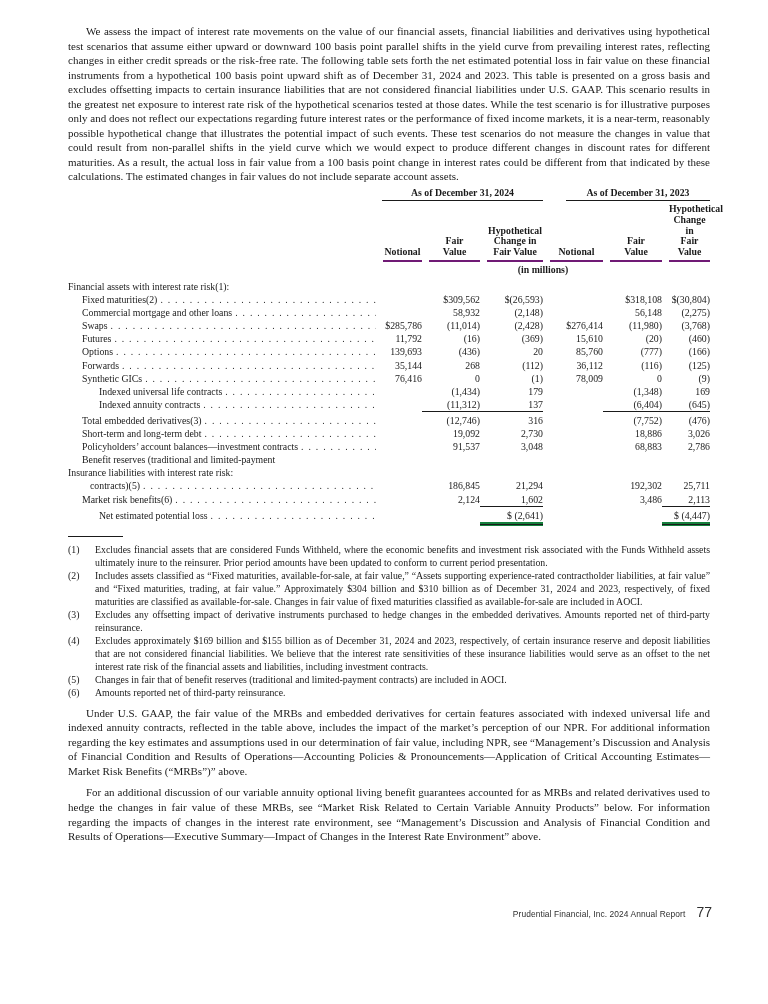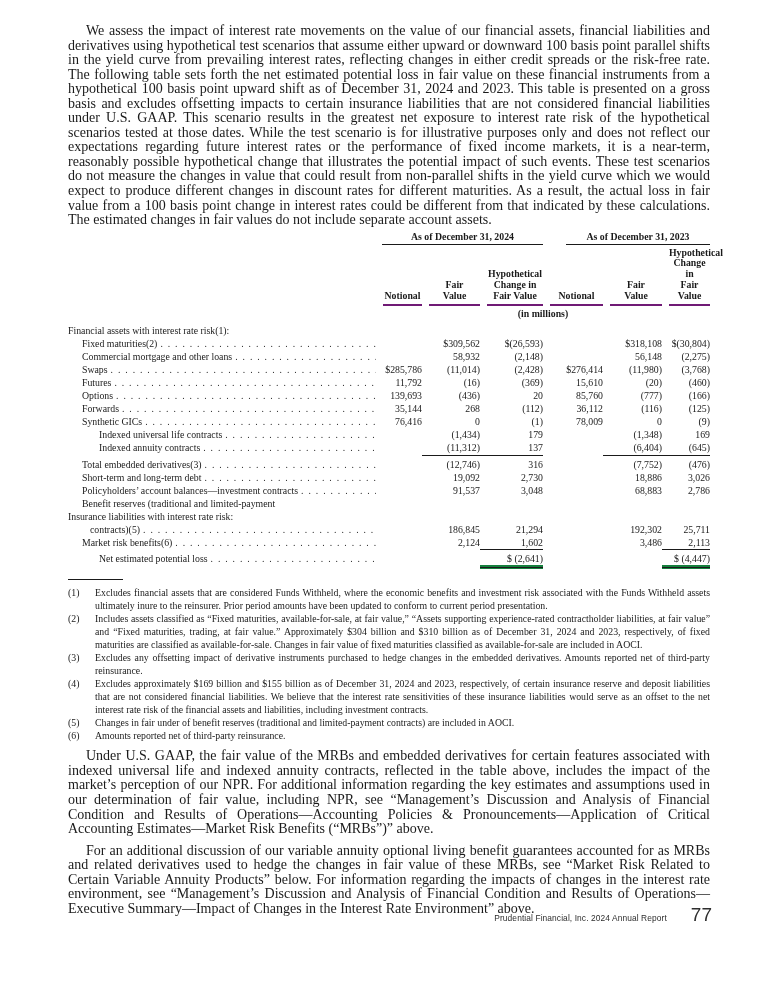--- a/index.html
+++ b/index.html
@@ -2,21 +2,21 @@
 <html><head>
 <meta charset="utf-8">
 <style>
   html,body{margin:0;padding:0;background:#e8e8e8;}
   .page{
     position:relative;width:768px;height:1004px;background:#ffffff;
     font-family:"Liberation Serif", serif;color:#1a1a1a;margin:0 auto;overflow:hidden;
   }
   .content{position:absolute;left:68px;top:0;width:642px;}
   .para{
-    font-size:14px;line-height:14.55px;text-align:justify;
+    font-size:11px;line-height:14.55px;text-align:justify;
     text-indent:18px;margin:0;
   }
   .para-intro{margin-top:24px;}
   .para-mid{margin-top:7px;}
 
   
   .fin-table{font-size:9.8px;margin-top:3px;}
   .tgrid{display:grid;grid-template-columns:308px 46px 58px 63px 60px 59px 48px;}
   .ghdr{
     font-weight:bold;text-align:center;border-bottom:1.4px solid #1a1a1a;
@@ -56,21 +56,21 @@
   .fn{display:flex;font-size:9.8px;line-height:13px;text-align:justify;}
   .fn-num{flex:0 0 27px;}
   .fn-text{flex:1;}
 
   
   .footer{
     position:absolute;right:56px;top:904px;display:flex;align-items:baseline;gap:11px;
     font-family:"Liberation Sans", sans-serif;color:#2e2e2e;
   }
   .footer-title{font-size:8.4px;letter-spacing:0.1px;}
-  .footer-page{font-size:19px;margin-left:13px;}
+  .footer-page{font-size:14px;}
 </style>
 </head>
 <body>
 
 <div class="page">
   <div class="content">
 
     <p class="para para-intro">We assess the impact of interest rate movements on the value of our financial assets, financial liabilities and derivatives using hypothetical test scenarios that assume either upward or downward 100 basis point parallel shifts in the yield curve from prevailing interest rates, reflecting changes in either credit spreads or the risk-free rate. The following table sets forth the net estimated potential loss in fair value on these financial instruments from a hypothetical 100 basis point upward shift as of December 31, 2024 and 2023. This table is presented on a gross basis and excludes offsetting impacts to certain insurance liabilities that are not considered financial liabilities under U.S. GAAP. This scenario results in the greatest net exposure to interest rate risk of the hypothetical scenarios tested at those dates. While the test scenario is for illustrative purposes only and does not reflect our expectations regarding future interest rates or the performance of fixed income markets, it is a near-term, reasonably possible hypothetical change that illustrates the potential impact of such events. These test scenarios do not measure the changes in value that could result from non-parallel shifts in the yield curve which we would expect to produce different changes in discount rates for different maturities. As a result, the actual loss in fair value from a 100 basis point change in interest rates could be different from that indicated by these calculations. The estimated changes in fair values do not include separate account assets.</p>
 
     <div class="fin-table">
@@ -336,21 +336,21 @@
         <div class="fn">
           <div class="fn-num">(3)</div>
           <div class="fn-text">Excludes any offsetting impact of derivative instruments purchased to hedge changes in the embedded derivatives. Amounts reported net of third-party reinsurance.</div>
         </div>
         <div class="fn">
           <div class="fn-num">(4)</div>
           <div class="fn-text">Excludes approximately $169 billion and $155 billion as of December 31, 2024 and 2023, respectively, of certain insurance reserve and deposit liabilities that are not considered financial liabilities. We believe that the interest rate sensitivities of these insurance liabilities would serve as an offset to the net interest rate risk of the financial assets and liabilities, including investment contracts.</div>
         </div>
         <div class="fn">
           <div class="fn-num">(5)</div>
-          <div class="fn-text">Changes in fair under of benefit reserves (traditional and limited-payment contracts) are included in AOCI.</div>
+          <div class="fn-text">Changes in fair that of benefit reserves (traditional and limited-payment contracts) are included in AOCI.</div>
         </div>
         <div class="fn">
           <div class="fn-num">(6)</div>
           <div class="fn-text">Amounts reported net of third-party reinsurance.</div>
         </div>
       </div>
 
     <p class="para para-mid">Under U.S. GAAP, the fair value of the MRBs and embedded derivatives for certain features associated with indexed universal life and indexed annuity contracts, reflected in the table above, includes the impact of the market’s perception of our NPR. For additional information regarding the key estimates and assumptions used in our determination of fair value, including NPR, see “Management’s Discussion and Analysis of Financial Condition and Results of Operations—Accounting Policies &amp; Pronouncements—Application of Critical Accounting Estimates—Market Risk Benefits (“MRBs”)” above.</p>
 
     <p class="para para-mid">For an additional discussion of our variable annuity optional living benefit guarantees accounted for as MRBs and related derivatives used to hedge the changes in fair value of these MRBs, see “Market Risk Related to Certain Variable Annuity Products” below. For information regarding the impacts of changes in the interest rate environment, see “Management’s Discussion and Analysis of Financial Condition and Results of Operations—Executive Summary—Impact of Changes in the Interest Rate Environment” above.</p>

